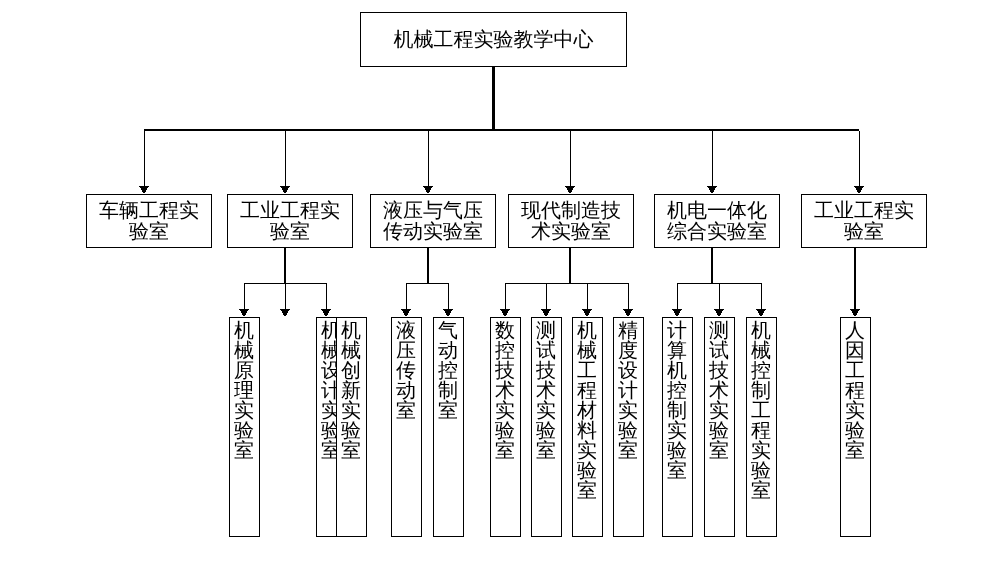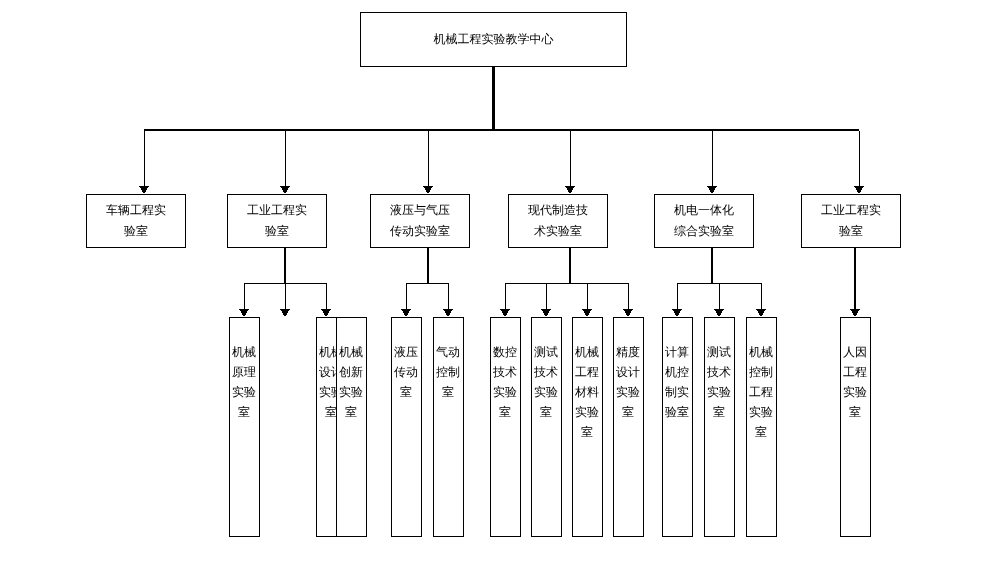--- a/index.html
+++ b/index.html
@@ -15,43 +15,43 @@
   .connectors {
     position: absolute;
     left: 0; top: 0;
     width: 984px; height: 570px;
   }
   .box {
     position: absolute;
     box-sizing: border-box;
     border: 1px solid #000000;
     background: #ffffff;
-    font-size: 12px;
+    font-size: 20px;
     color: #000000;
   }
   .h-box {
     display: flex;
     align-items: center;
     justify-content: center;
     text-align: center;
   }
   .h-box span {
     white-space: pre-line;
     line-height: 21px;
     display: block;
   }
   .top-box { left: 360px; top: 12px; width: 267px; height: 55px; }
-  .l2-box  { top: 194px; width: 100px; height: 54px; }
+  .l2-box  { top: 194px; width: 126px; height: 54px; }
   .v-box {
     top: 317px;
     width: 31px;
     height: 220px;
     text-align: center;
     line-height: 20px;
-    padding-top: 24px;
+    padding-top: 2px;
     word-break: break-all;
   }
   .v-box span { display: block; word-break: break-all; }
   line { stroke: #000000; }
   polygon { fill: #000000; stroke: none; }
 </style>
 </head>
 <body>
 
 <div class="canvas">

